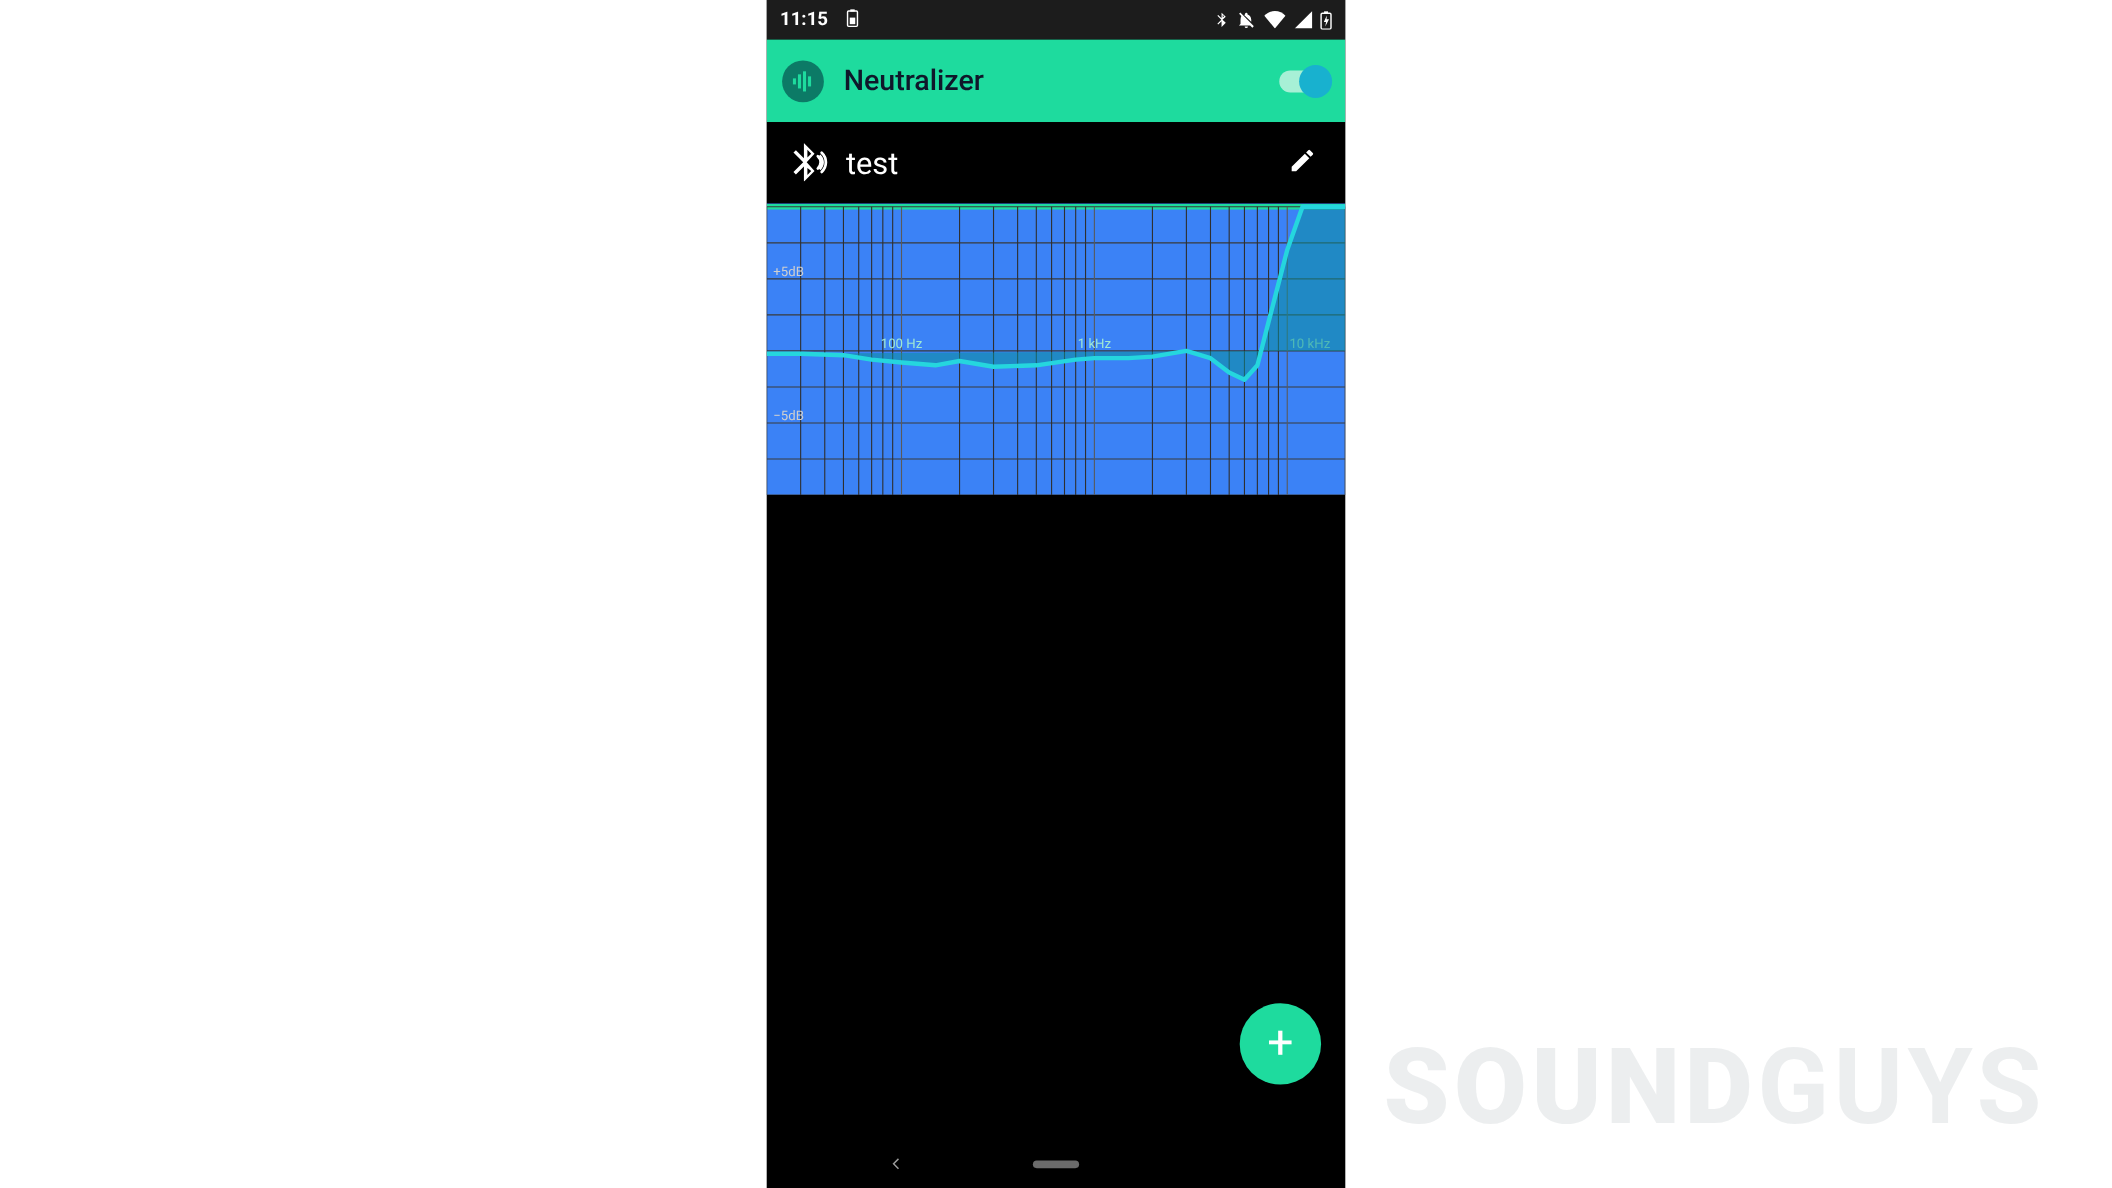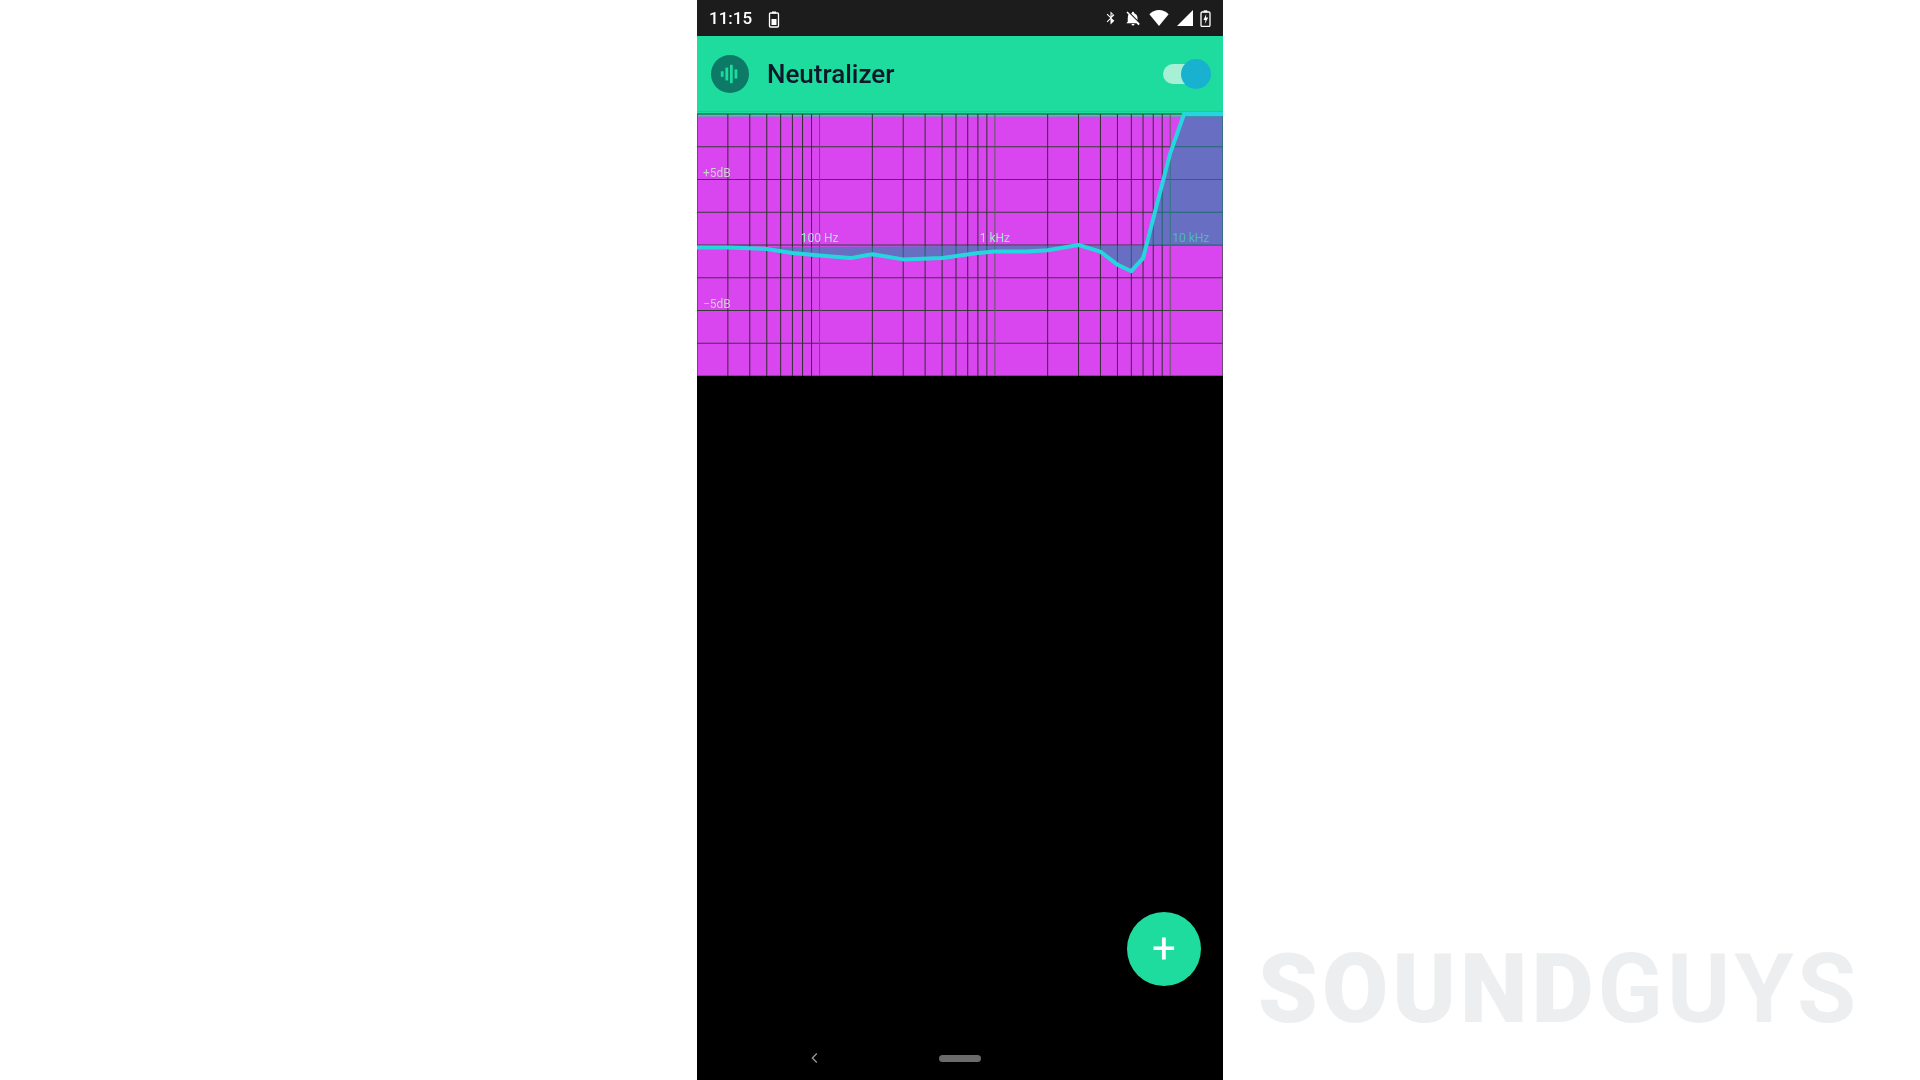--- a/index.html
+++ b/index.html
@@ -42,21 +42,21 @@
   
   .status-bar {
     height: 36px;
     background: #1c1c1c;
     display: flex;
     align-items: center;
     padding: 0 12px;
     font-size: 17px;
     font-weight: 500;
   }
-  .status-left { display: flex; align-items: flex-end; gap: 16px; }
+  .status-left { display: flex; align-items: flex-start; gap: 16px; font-weight: bold; }
   .status-right { margin-left: auto; display: flex; align-items: center; gap: 7px; }
   .status-right svg, .status-left svg { display: block; }
 
   
   .app-bar {
     height: 75px;
     background: #1edb9e;
     display: flex;
     align-items: center;
     padding: 0 14px;
@@ -97,21 +97,21 @@
     padding: 0 18px;
   }
   .profile-row .bt-icon { margin-right: 16px; }
   .profile-name { font-size: 28px; font-weight: 400; }
   .edit-btn { margin-left: auto; padding: 8px; }
 
   
   .chart {
     position: relative;
     height: 265px;
-    background: #d946ef;
+    background: #3b82f6;
   }
   .chart svg { position: absolute; inset: 0; }
 
   
   .fab {
     position: absolute;
     right: 22px;
     bottom: 94px;
     width: 74px; height: 74px;
     border-radius: 50%;
@@ -191,20 +191,42 @@
       </svg>
     </div>
     <span class="app-title">Neutralizer</span>
     <div class="toggle-wrap">
       <div class="toggle">
         <div class="knob"></div>
       </div>
     </div>
   </div>
 
+  <div class="profile-row">
+    <span class="bt-icon">
+      <svg width="38" height="38" viewBox="0 0 24 24" fill="#fff">
+        <path d="M10 2v8.6L5.4 6 4 7.4 9.6 13 4 18.6 5.4 20 10 15.4V24h.1l6-6-4.5-5 4.5-5-6-6H10zm2 3.8L14.2 8 12 10.2V5.8zm0 10.4L14.2 18 12 20.2v-4z"></path>
+        <path d="M18.5 9.5c.9.9 1.5 2.1 1.5 3.5s-.6 2.6-1.5 3.5l1 1c1.2-1.2 2-2.8 2-4.5s-.8-3.3-2-4.5l-1 1z"></path>
+        <path d="M17 11c.6.5 1 1.2 1 2s-.4 1.5-1 2l.9.9c.9-.8 1.4-1.8 1.4-2.9s-.5-2.1-1.4-2.9L17 11z" opacity=".0"></path>
+        <path d="M17.8 10.2c.7.7 1.2 1.7 1.2 2.8s-.5 2.1-1.2 2.8l.2.2.2-.2z" opacity="0"></path>
+        <path d="M18 13a3 3 0 0 0-1-2.2l-.1.1v4.2l.1.1A3 3 0 0 0 18 13z" opacity="0"></path>
+        <path d="M19.5 13c0-1.1-.4-2.1-1.1-2.9l.7-.7a5 5 0 0 1 0 7.2l-.7-.7c.7-.8 1.1-1.8 1.1-2.9z" opacity="0"></path>
+        <path d="M19 8.5 20 7.6a7.6 7.6 0 0 1 0 10.8l-1-.9a6.2 6.2 0 0 0 0-9z" opacity="0"></path>
+
+        <path d="M18 9.5c1 .9 1.6 2.1 1.6 3.5s-.6 2.6-1.6 3.5" fill="none" stroke="#fff" stroke-width="1.6" stroke-linecap="round"></path>
+        <path d="M20.2 7.5c1.5 1.4 2.4 3.3 2.4 5.5s-.9 4.1-2.4 5.5" fill="none" stroke="#fff" stroke-width="1.6" stroke-linecap="round"></path>
+      </svg>
+    </span>
+    <span class="profile-name">test</span>
+    <span class="edit-btn">
+      <svg width="26" height="26" viewBox="0 0 24 24" fill="#fff">
+        <path d="M3 17.25V21h3.75L17.81 9.94l-3.75-3.75L3 17.25zM20.71 7.04a1 1 0 0 0 0-1.41l-2.34-2.34a1 1 0 0 0-1.41 0l-1.83 1.83 3.75 3.75 1.83-1.83z"></path>
+      </svg>
+    </span>
+  </div>
 
   <div class="chart">
     <svg id="chart-svg" viewBox="0 0 526 265" preserveAspectRatio="none">
         <line x1="0" y1="3" x2="526" y2="3" stroke="#1edb9e" stroke-width="5"></line>
         <line x1="0" y1="265" x2="526" y2="265" stroke="#3a3a3a" stroke-width="1"></line>
         <line x1="0" y1="232.25" x2="526" y2="232.25" stroke="#3a3a3a" stroke-width="1"></line>
         <line x1="0" y1="199.5" x2="526" y2="199.5" stroke="#3a3a3a" stroke-width="1"></line>
         <line x1="0" y1="166.75" x2="526" y2="166.75" stroke="#3a3a3a" stroke-width="1"></line>
         <line x1="0" y1="134" x2="526" y2="134" stroke="#3a3a3a" stroke-width="1"></line>
         <line x1="0" y1="101.25" x2="526" y2="101.25" stroke="#3a3a3a" stroke-width="1"></line>

